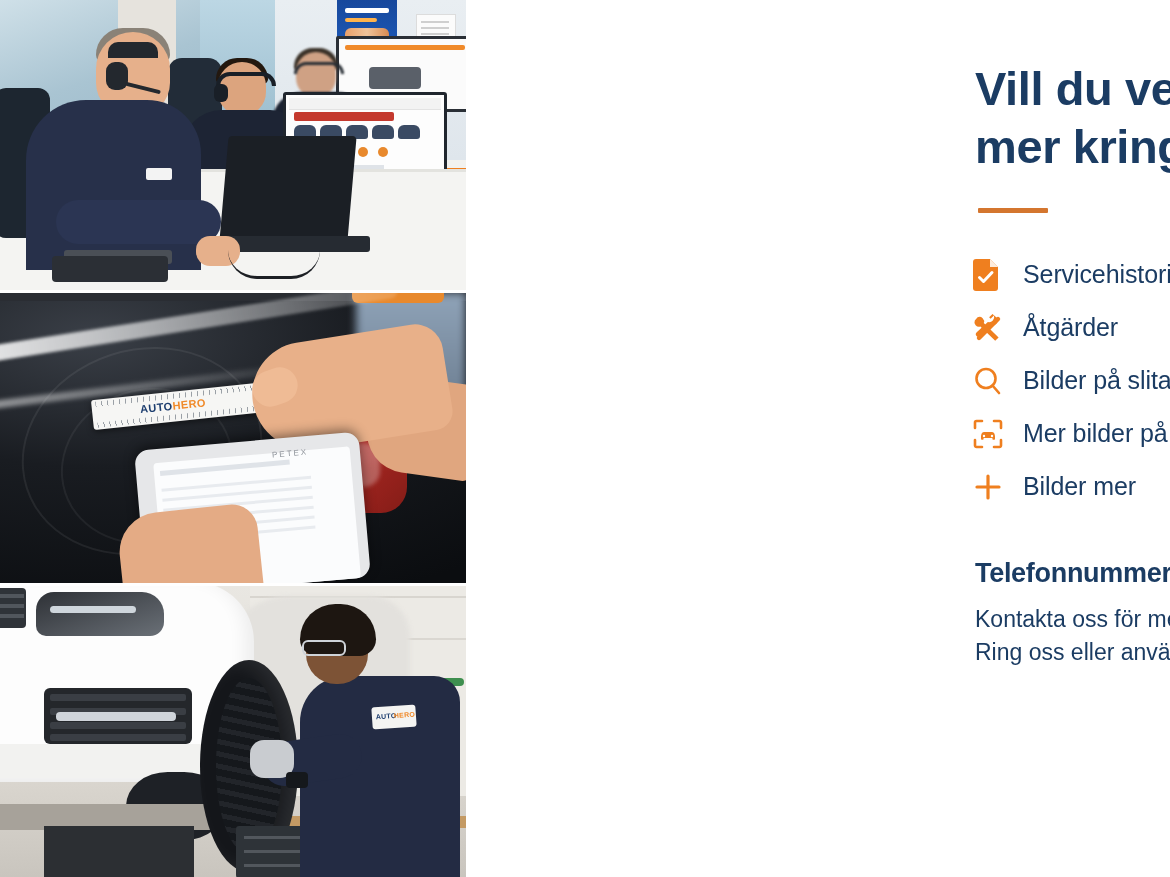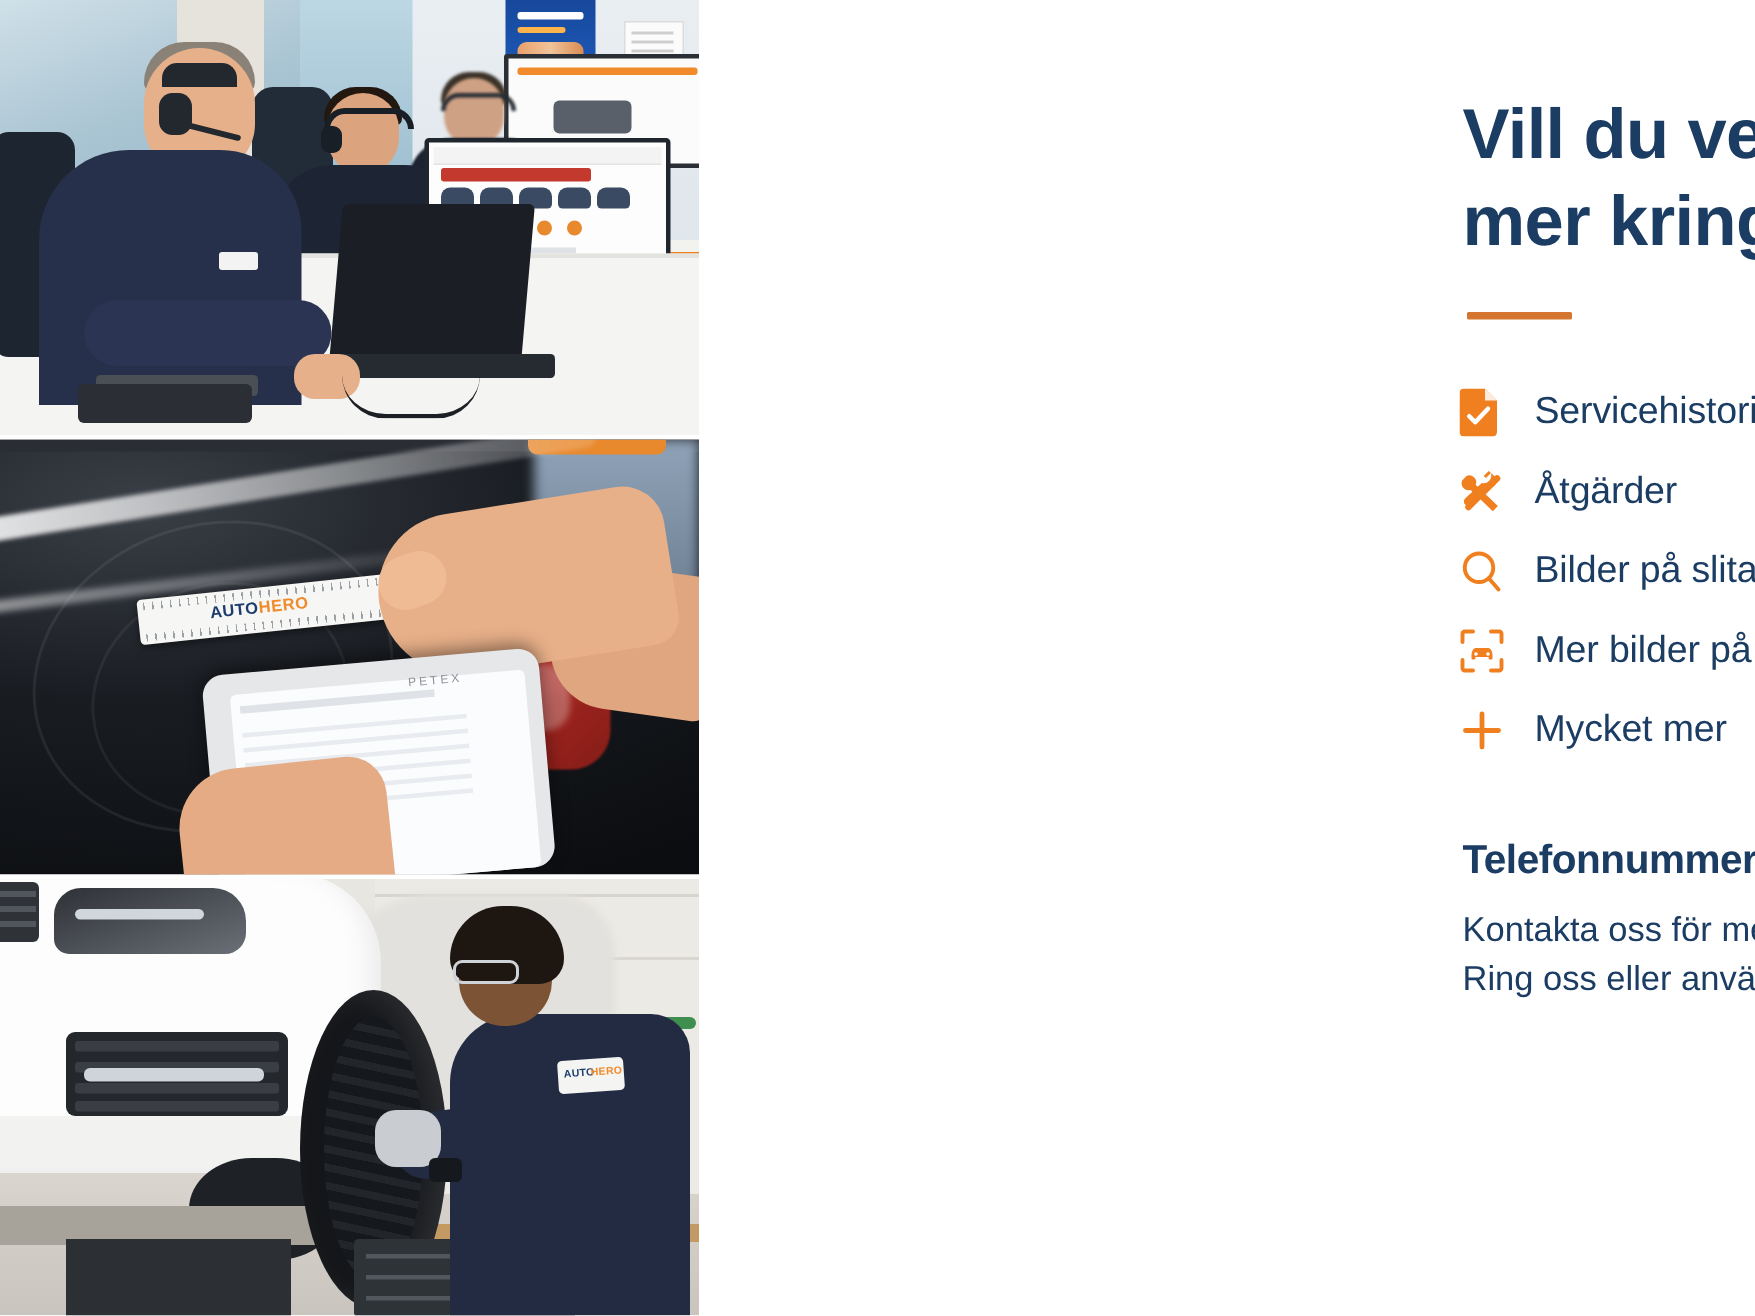--- a/index.html
+++ b/index.html
@@ -431,21 +431,21 @@
 
       <div class="feature">
         <span class="ico">
           <svg width="30" height="30" viewBox="0 0 30 30">
             <g stroke="#ef7f1f" stroke-width="3.2" stroke-linecap="round">
               <line x1="15" y1="4" x2="15" y2="26"></line>
               <line x1="4" y1="15" x2="26" y2="15"></line>
             </g>
           </svg>
         </span>
-        <span class="lbl">Mycket mer</span>
+        <span class="lbl">Bilder mer</span>
       </div>
 
     </div>
 
     <div class="contact">
       <div class="phone">Telefonnummer: +46812411432</div>
       <div class="ctext">
         <span class="ln">Kontakta oss för mer information!</span>
         <span class="ln">Ring oss eller använd kontaktformuläret.</span>
       </div>

